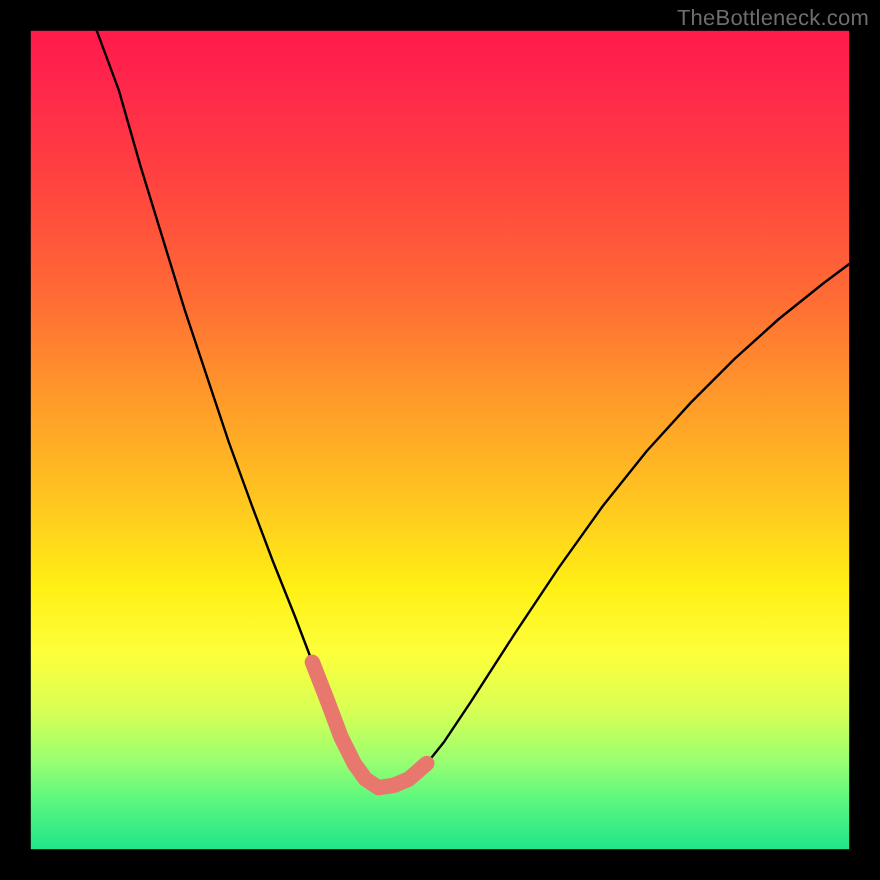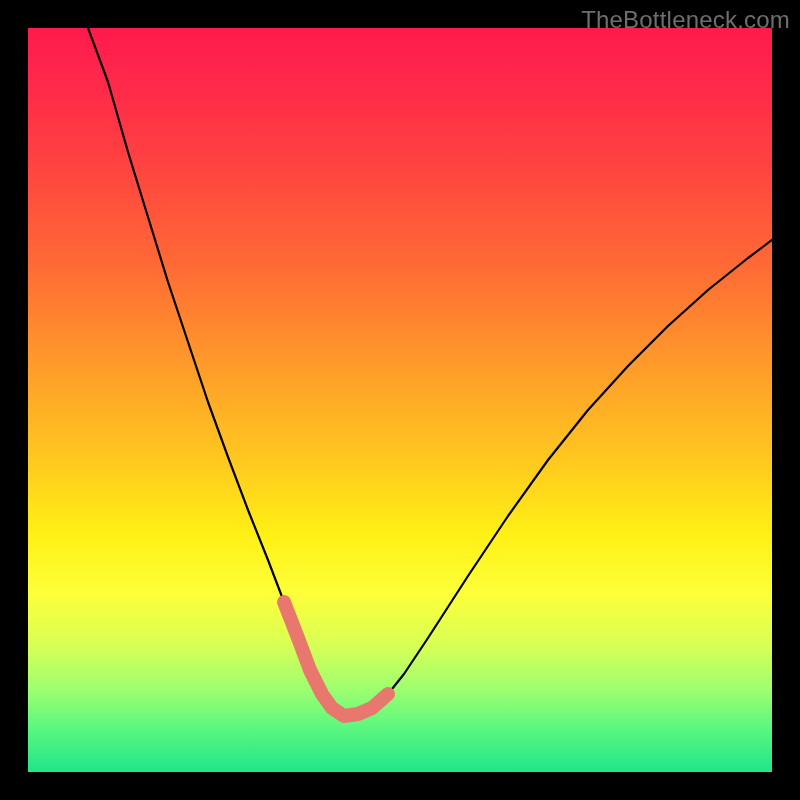--- a/index.html
+++ b/index.html
@@ -38,21 +38,21 @@
       #9cff70 89%,
       #5cf77f 94%,
       #20e58a 100%
     );
   }
   .watermark {
     position: absolute;
     top: 6px;
     right: 10px;
     color: #6e6e6e;
-    font-size: 24px;
+    font-size: 20px;
     letter-spacing: 0.2px;
     user-select: none;
   }
   svg.curves {
     position: absolute;
     left: 0;
     top: 0;
   }
 </style>
 </head>

